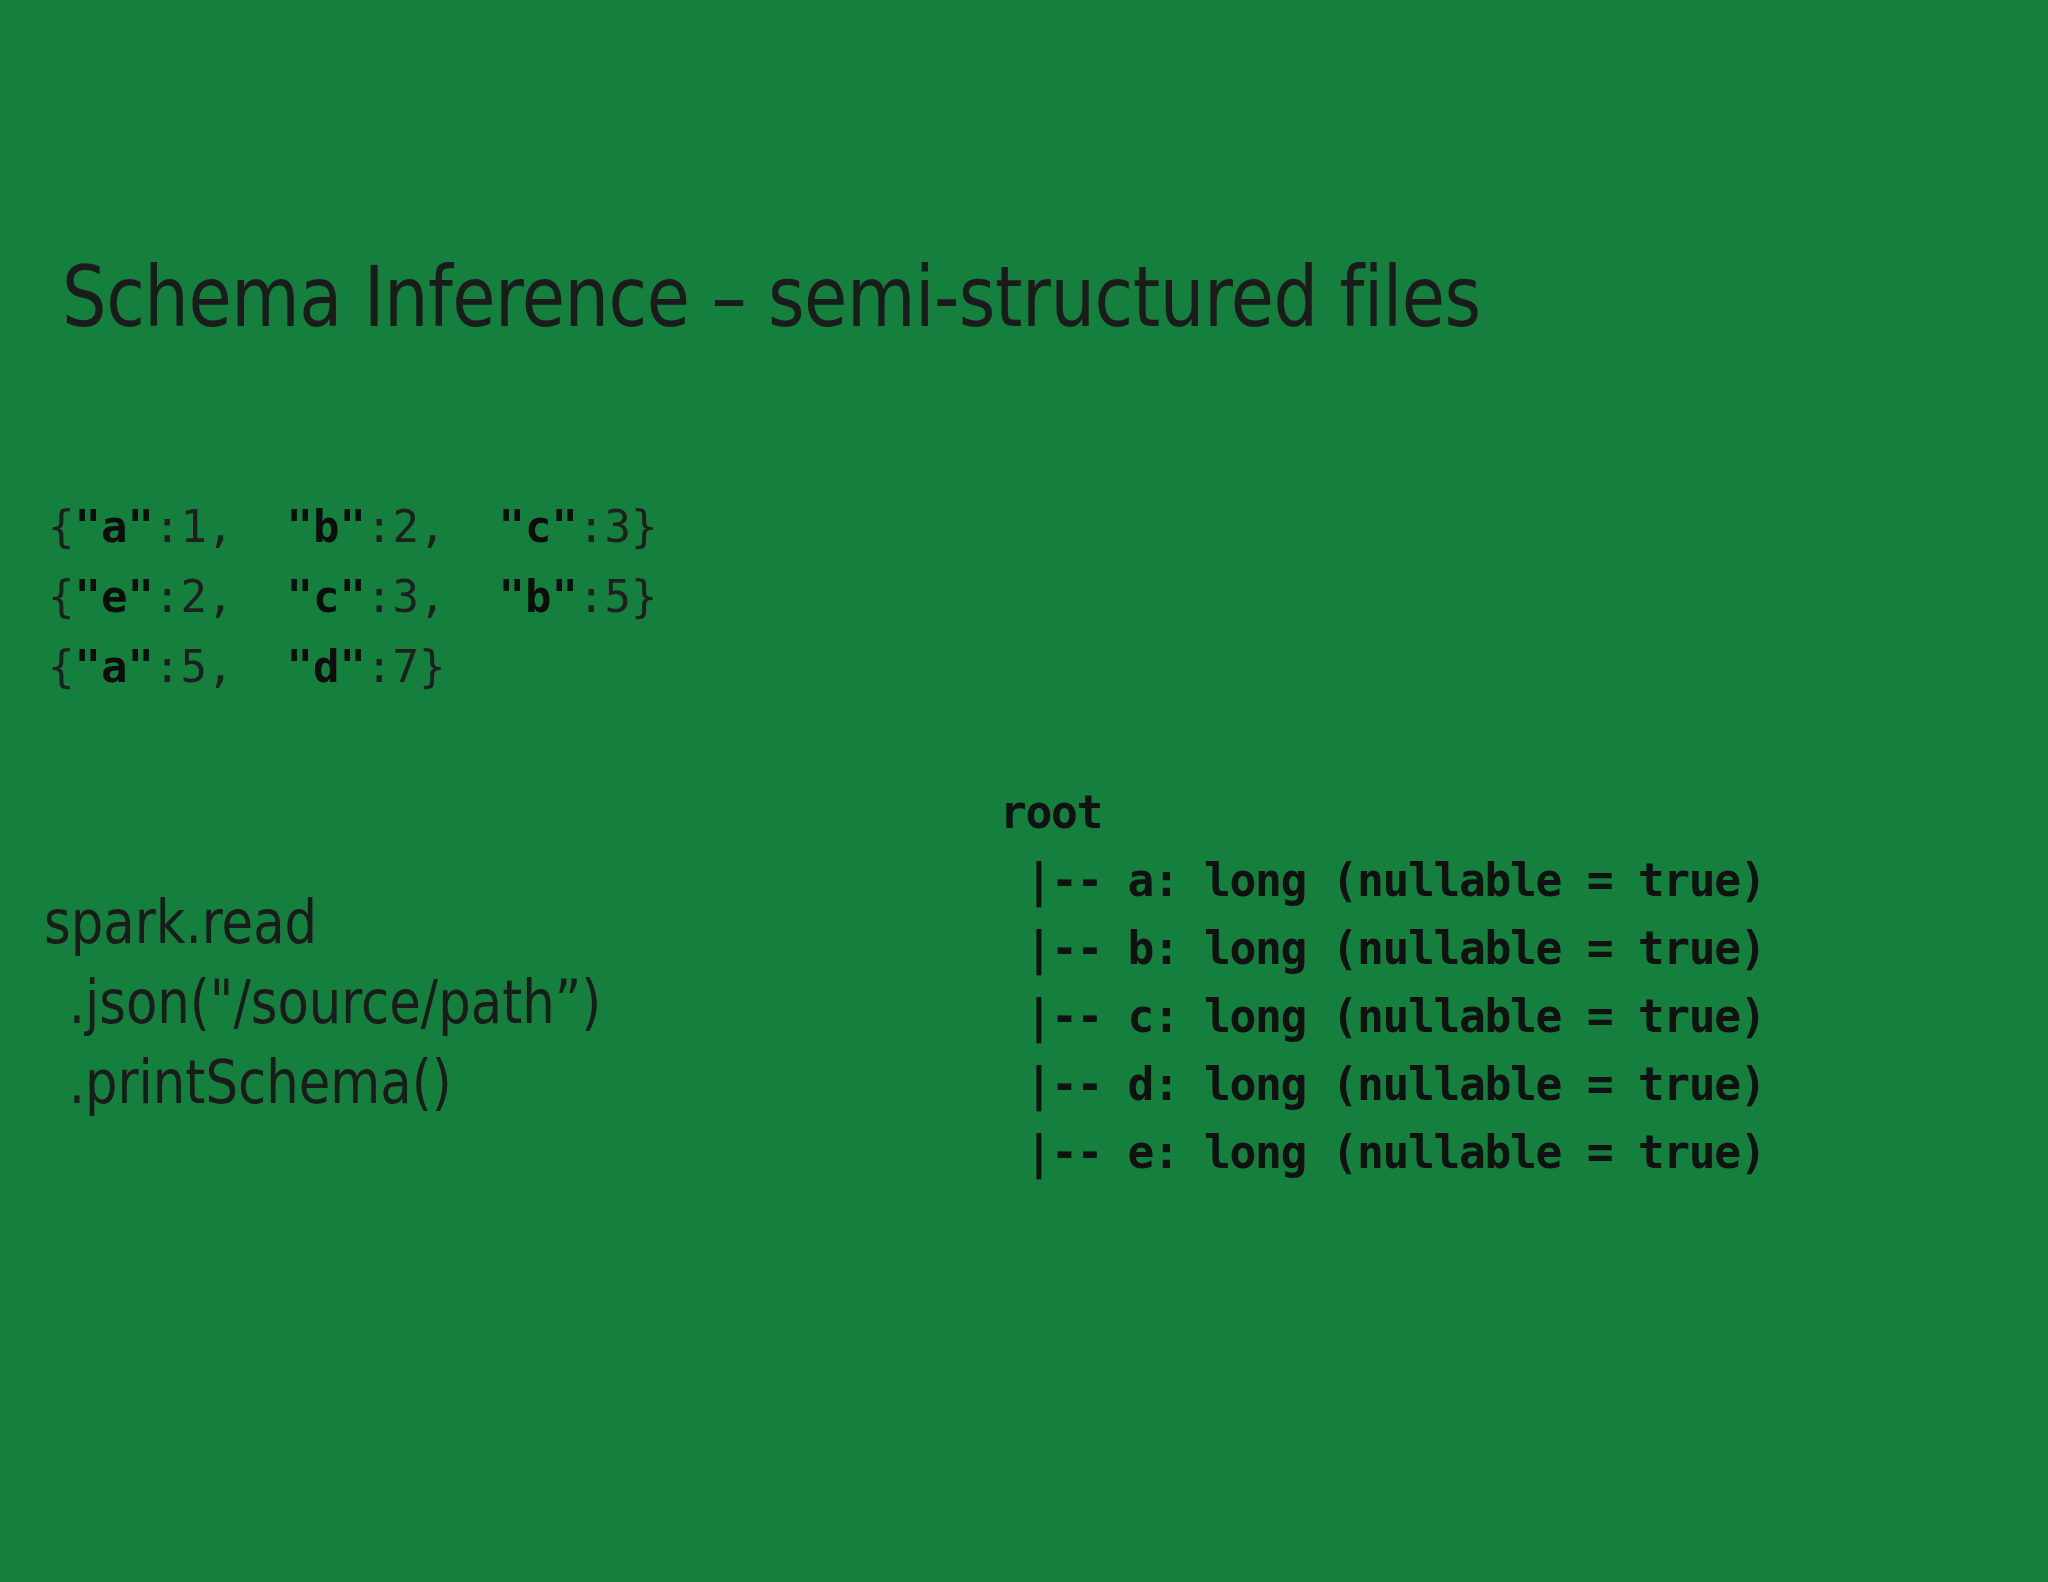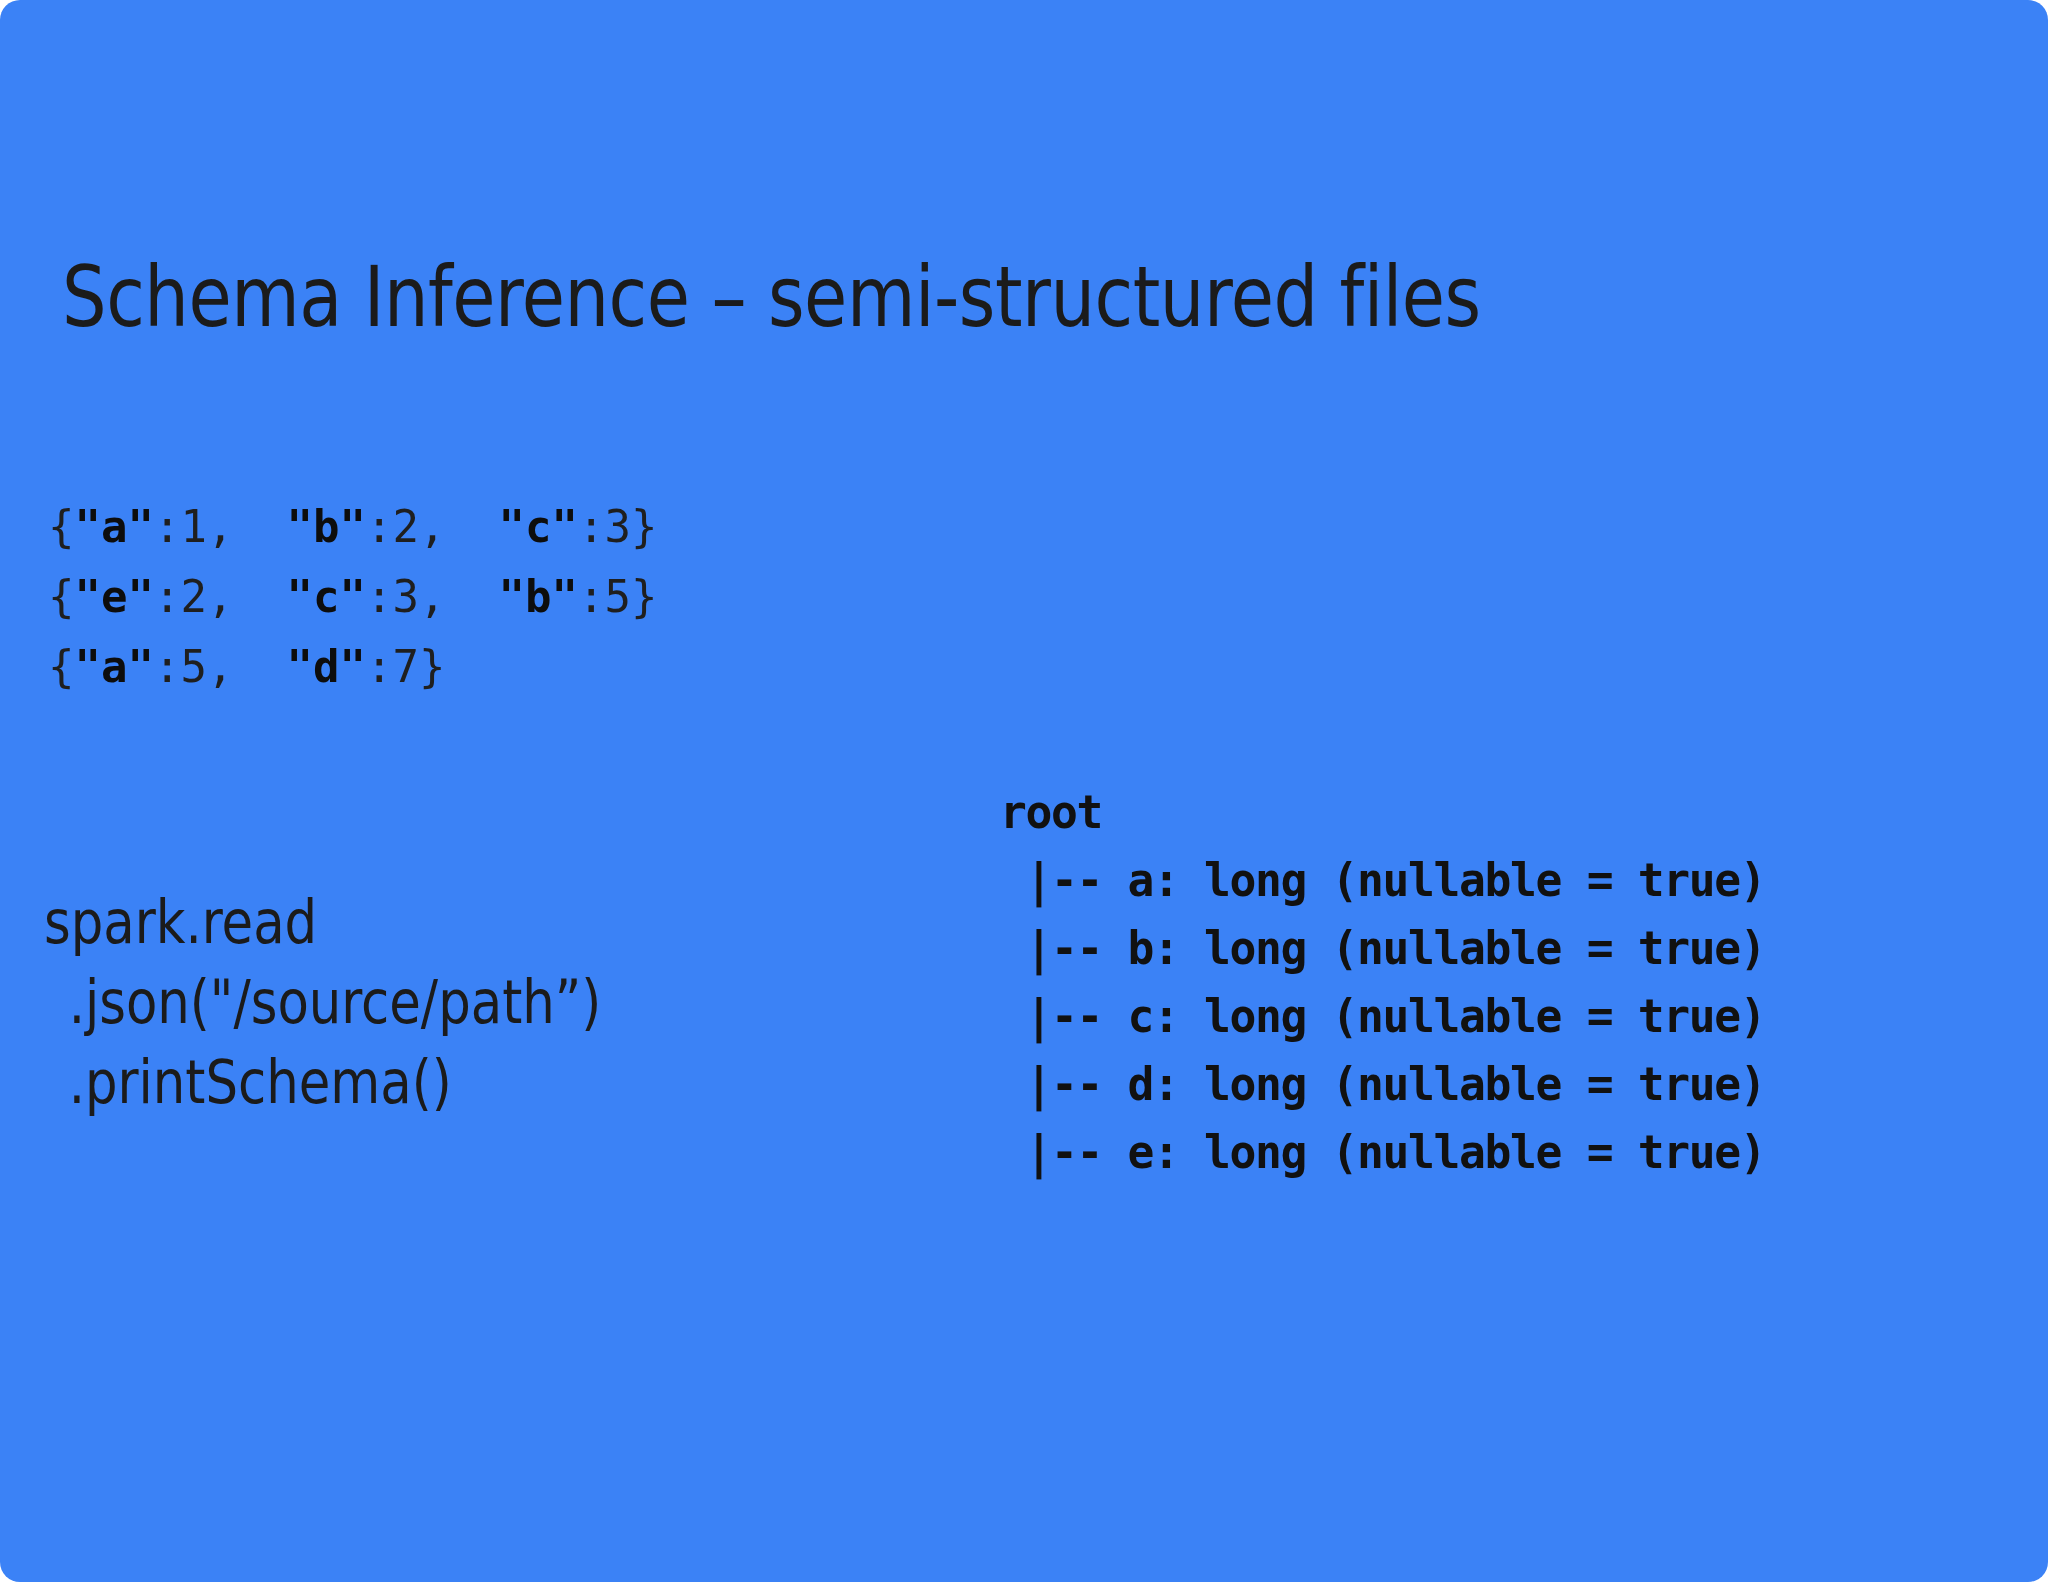--- a/index.html
+++ b/index.html
@@ -8,23 +8,22 @@
     background: #ffffff;
   }
   body {
     font-family: "Liberation Sans", sans-serif;
     -webkit-font-smoothing: antialiased;
   }
   #slide {
     position: relative;
     width: 2048px;
     height: 1582px;
-    background: #3b82f6;
+    background: #15803d;
     overflow: hidden;
-    border-radius: 20px;
   }
 
   
   .slide-title {
     position: absolute;
     left: 62px;
     top: 196px;
     width: 1900px;
     font-family: "DejaVu Sans Condensed", "Liberation Sans Narrow", "Liberation Sans", sans-serif;
     font-size: 84px;

